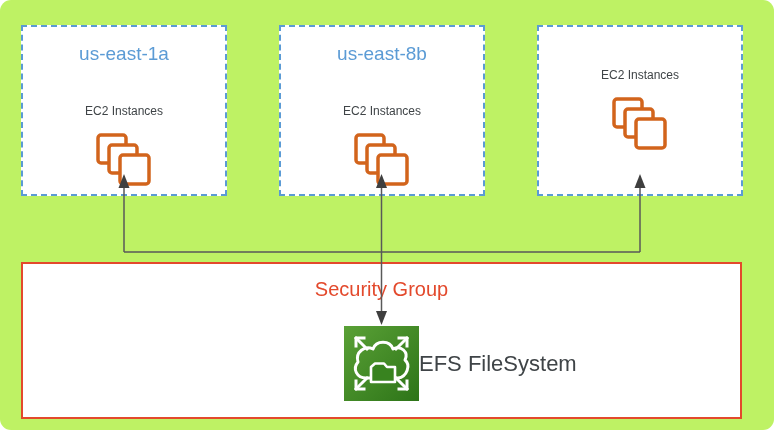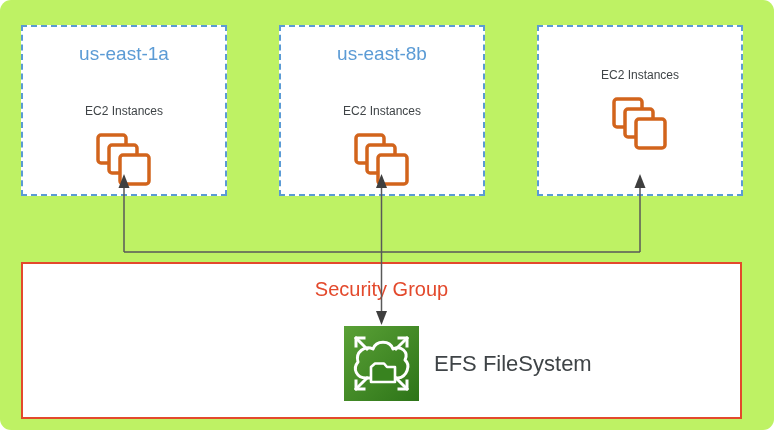--- a/index.html
+++ b/index.html
@@ -77,21 +77,20 @@
 
   
   .efs {
     position: absolute;
     left: 344px;
     top: 326px;
     display: flex;
     align-items: center;
   }
   .efs-label {
-    margin-left: 15px;
     font-size: 22px;
     color: var(--text_dark, #3F4447);
   }
   .efs-stroke {
     fill: none;
     stroke: #ffffff;
     stroke-width: 3;
     stroke-linejoin: round;
     stroke-linecap: square;
   }

